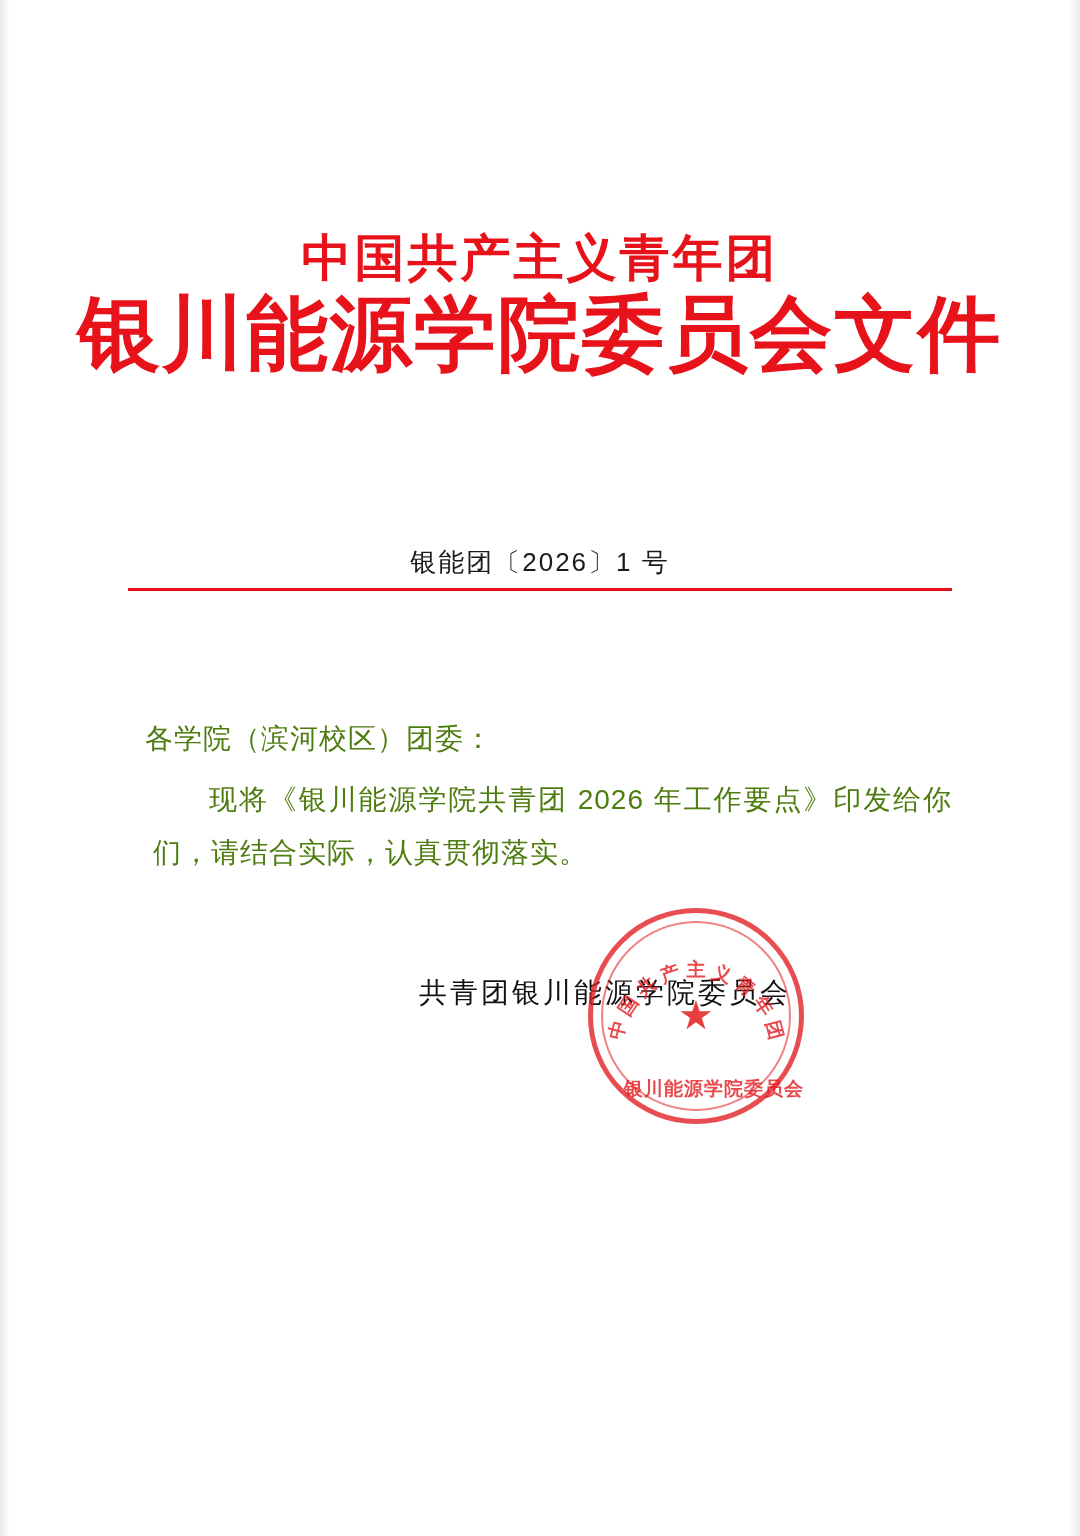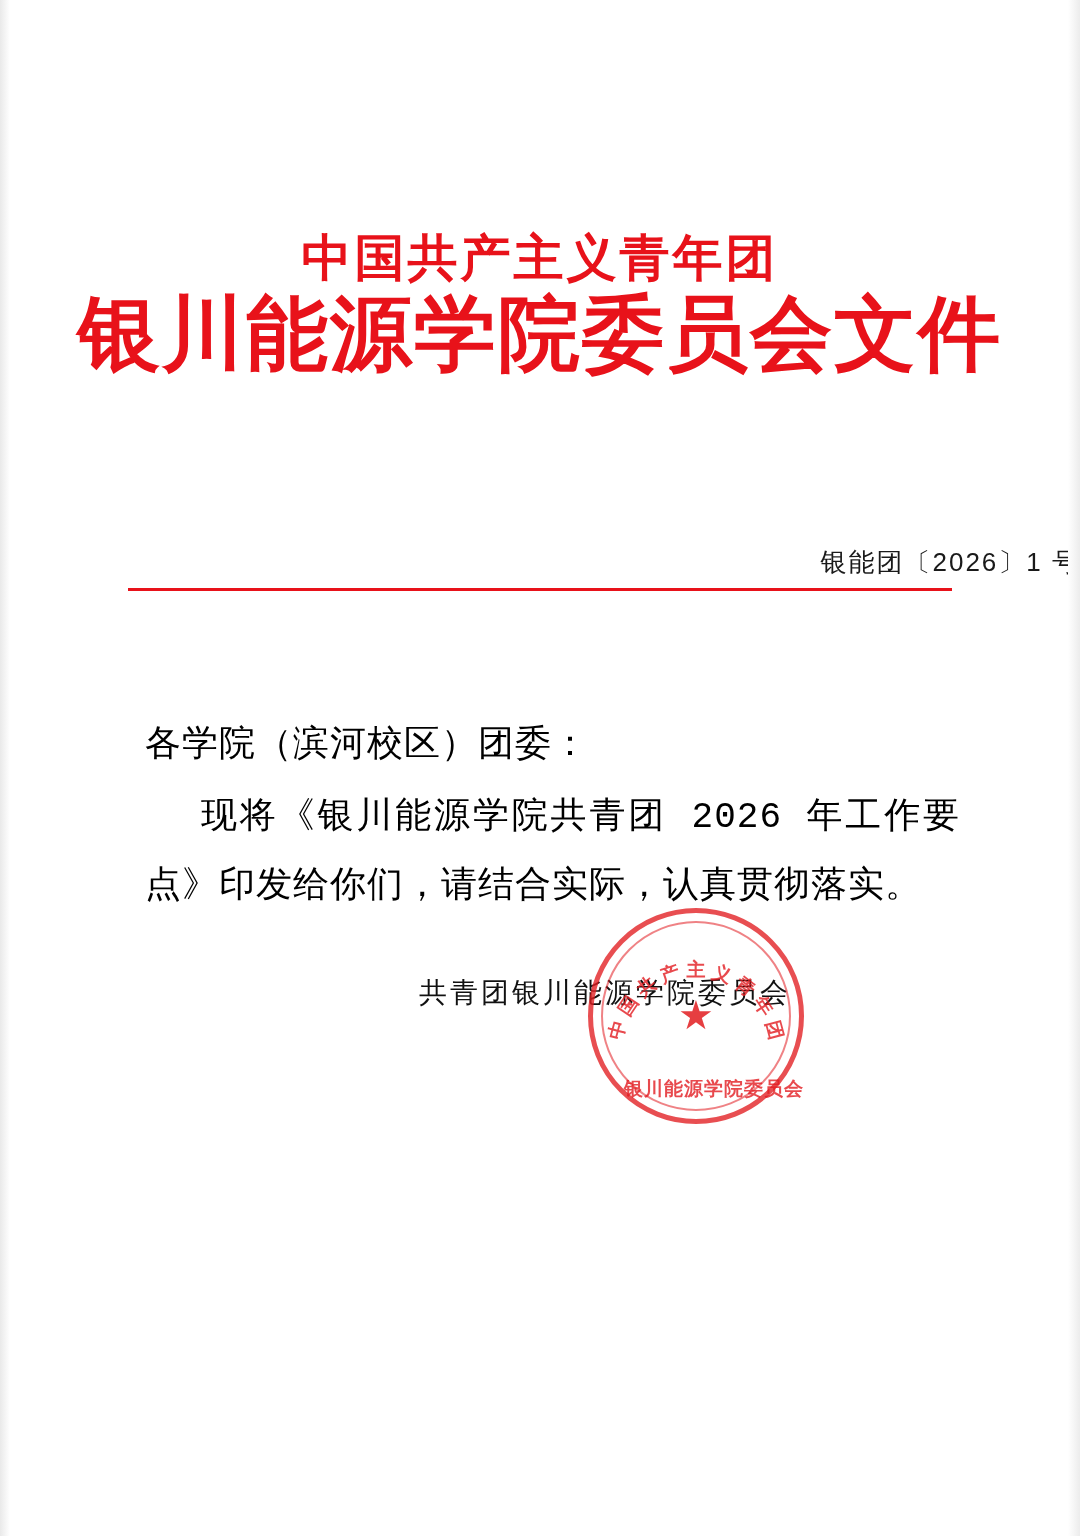--- a/index.html
+++ b/index.html
@@ -61,21 +61,21 @@
     letter-spacing: 2px;
     line-height: 1.15;
     white-space: nowrap;
   }
 
   .doc-number {
     position: absolute;
     left: 0;
     right: 0;
     top: 545px;
-    text-align: right;
+    text-align: center;
     font-family: "Liberation Sans", sans-serif;
     font-size: 26px;
     color: #1a1a1a;
     letter-spacing: 2px;
   }
 
   .red-rule {
     position: absolute;
     left: 128px;
     right: 128px;
@@ -96,31 +96,31 @@
     color: #111;
     letter-spacing: 0px;
     white-space: nowrap;
   }
 
   .body-block {
     position: absolute;
     left: 145px;
     right: 120px;
     top: 712px;
-    font-family: Liberation Mono, monospace;
-    font-size: 36px;
-    color: #000000;
+    font-family: Liberation Sans, sans-serif;
+    font-size: 28px;
+    color: #4d7c0f;
     line-height: 1.9;
     letter-spacing: 1px;
   }
   .salutation {
     margin: 0 0 4px 0;
   }
   .para {
-    margin: 0;
+    margin: 8px;
     text-indent: 56px;
     text-align: justify;
   }
 
   .signature {
     position: absolute;
     left: 0;
     right: 0;
     top: 968px;
     text-align: center;

